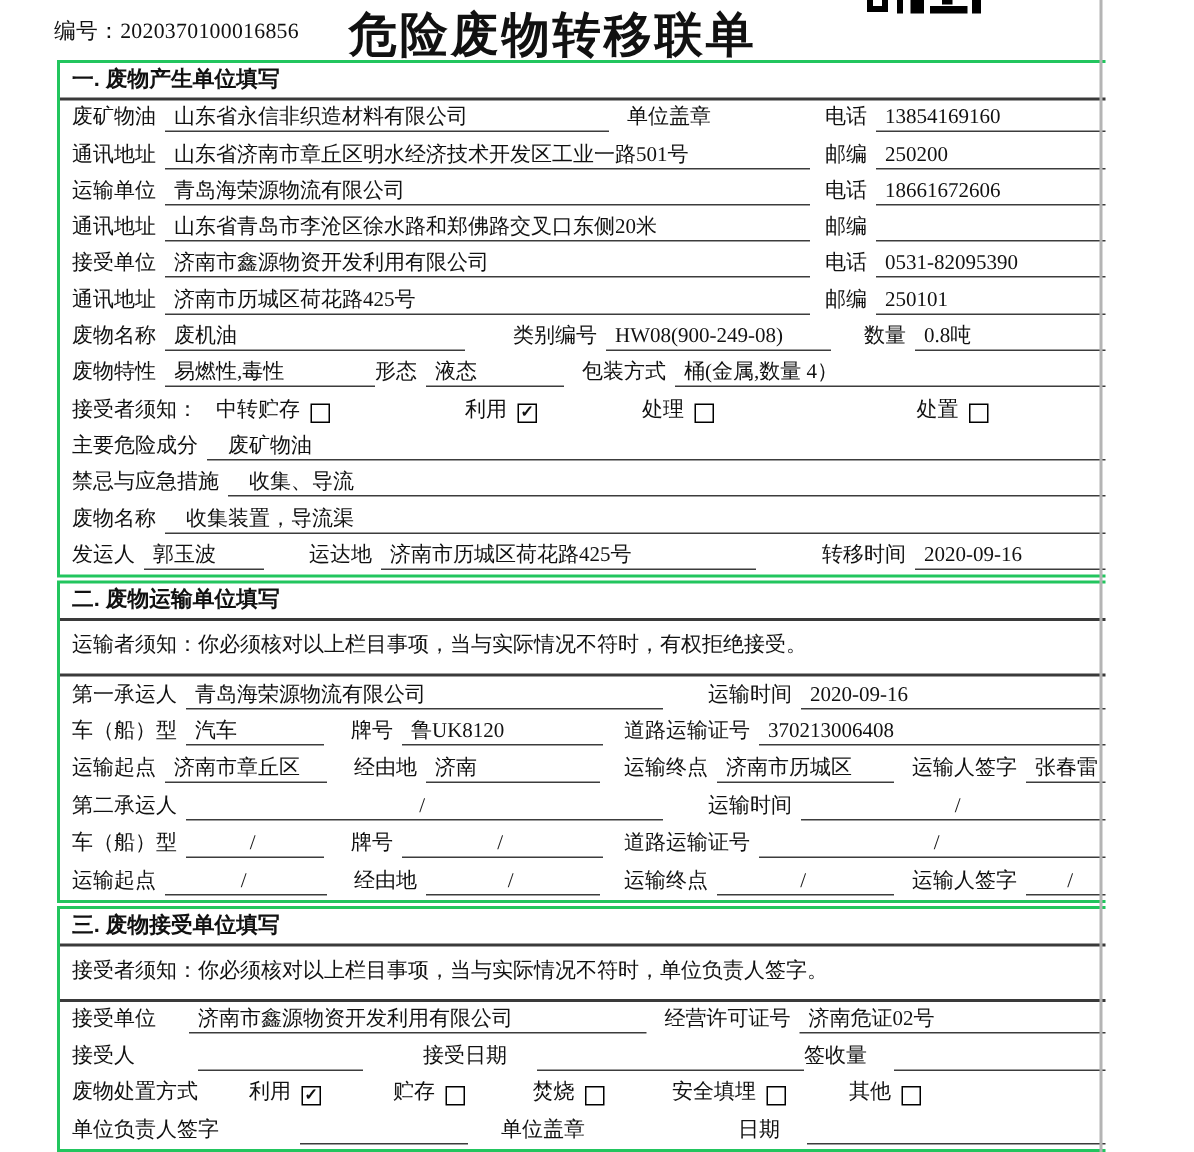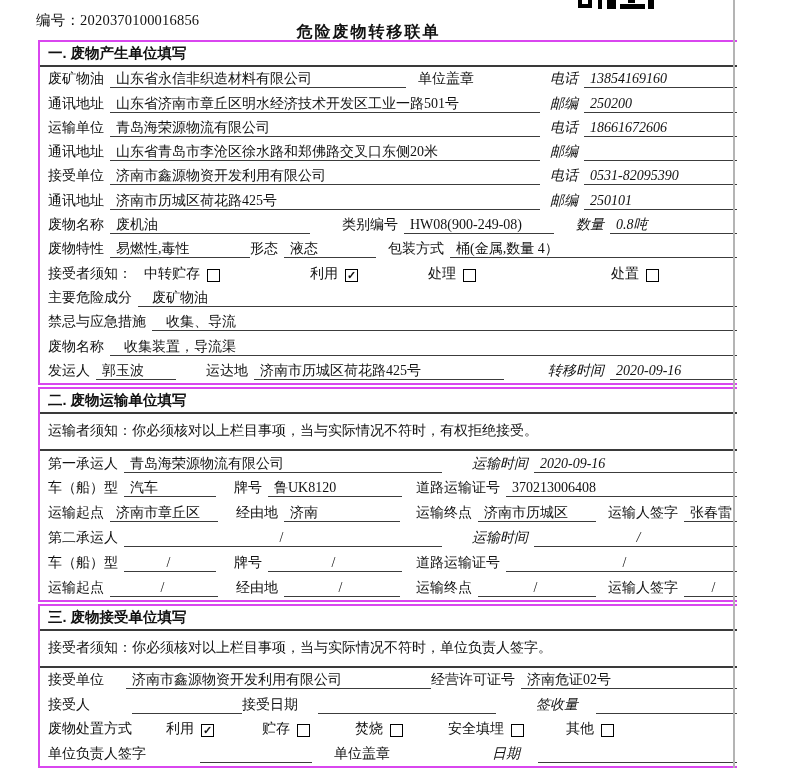--- a/index.html
+++ b/index.html
@@ -11,28 +11,28 @@
     font-size:14px;
   }
   .edge { position:absolute; top:0; right:2px; width:2px; height:768px; background:#b4b4b4; }
 
   
   .tophead { position:relative; height:40px; }
   .serial { position:absolute; left:36px; top:11px; font-size:14.5px; letter-spacing:0.2px; }
   .doc-title {
     position:absolute; left:50%; transform:translateX(-50%); top:2px;
     font-family:"Liberation Sans","DejaVu Sans",sans-serif;
-    font-weight:bold; font-size:16px; letter-spacing:2px; white-space:nowrap;margin-top:20px;
+    font-weight:bold; font-size:32px; letter-spacing:2px; white-space:nowrap;
   }
   .qr { position:absolute; left:578px; top:0; width:76px; height:10px; }
   .qr .qb { position:absolute; background:#000; }
   .qr .qo { position:absolute; left:0; top:-6px; width:14px; height:14px; border:4px solid #000; background:#fff; box-sizing:border-box; }
 
   
-  .box { margin:0 0 2px 38px; width:718px; border:2px solid #d946ef; box-sizing:border-box; background:#fff; }
+  .box { margin:0 0 2px 38px; width:718px; border:2px solid #22c55e; box-sizing:border-box; background:#fff; }
   .sec-head {
     height:23px; line-height:23px; padding-left:8px;
     font-family:"Liberation Sans","DejaVu Sans",sans-serif;
     font-weight:bold; font-size:14.5px;
     border-bottom:2px solid #3a3a3a;
   }
   .notice { height:35px; line-height:34px; padding-left:8px; border-bottom:2px solid #3a3a3a; white-space:nowrap; }
 
   .row { display:flex; align-items:flex-end; padding:0 8px 3px 8px; box-sizing:border-box; }
   .r1 { height:24.3px; }  
@@ -40,21 +40,21 @@
   .r3 { height:24.5px; }  
 
   .lbl { white-space:nowrap; line-height:18px; height:18px; margin-right:6px; flex:0 0 auto; }
   .val {
     display:inline-block; height:18px; line-height:18px; white-space:nowrap;
     border-bottom:1px solid #3c3c3c; padding:0 3px 0 6px; box-sizing:border-box;
     flex:0 0 auto; overflow:hidden;
   }
   .val.grow { flex:1 1 auto; }
   .val.center { text-align:center; padding-left:0; }
-  .rt { margin-left:auto; display:flex; align-items:center; flex:0 0 auto;font-style:italic; }
+  .rt { margin-left:auto; display:flex; align-items:center; flex:0 0 auto; }
 
   .cb-item { display:flex; align-items:flex-end; line-height:18px; height:18px; flex:0 0 auto; }
   .cb-lbl { white-space:nowrap; }
   .cb {
     display:inline-block; width:13px; height:13px; margin-left:7px; margin-bottom:1px;
     border:1.5px solid #000; box-sizing:border-box;
     font-size:11px; line-height:10px; text-align:center; font-weight:bold;
   }
 </style>
 </head>
@@ -266,28 +266,28 @@
     </div>
   </div>
 
   <div class="box">
     <div class="sec-head">三. 废物接受单位填写</div>
     <div class="notice">接受者须知：你必须核对以上栏目事项，当与实际情况不符时，单位负责人签字。</div>
 
     <div class="row r3">
       <span class="lbl">接受单位</span>
       <span class="val" style="width:305px;margin-left:16px">济南市鑫源物资开发利用有限公司</span>
-      <span class="lbl" style="">经营许可证号</span>
+      <span class="lbl" style="margin-left:12px">经营许可证号</span>
       <span class="val grow">济南危证02号</span>
     </div>
 
     <div class="row r3">
       <span class="lbl">接受人</span>
       <span class="val" style="width:110px;margin-left:36px"></span>
-      <span class="lbl" style="">接受日期</span>
+      <span class="lbl" style="margin-left:40px">接受日期</span>
       <span class="val" style="width:178px;margin-left:14px"></span>
       <span class="rt">
         <span class="lbl">签收量</span>
         <span class="val" style="width:150px;margin-left:12px"></span>
       </span>
     </div>
 
     <div class="row r3">
       <span class="lbl">废物处置方式</span>
       <span class="cb-item" style="margin-left:28px">

